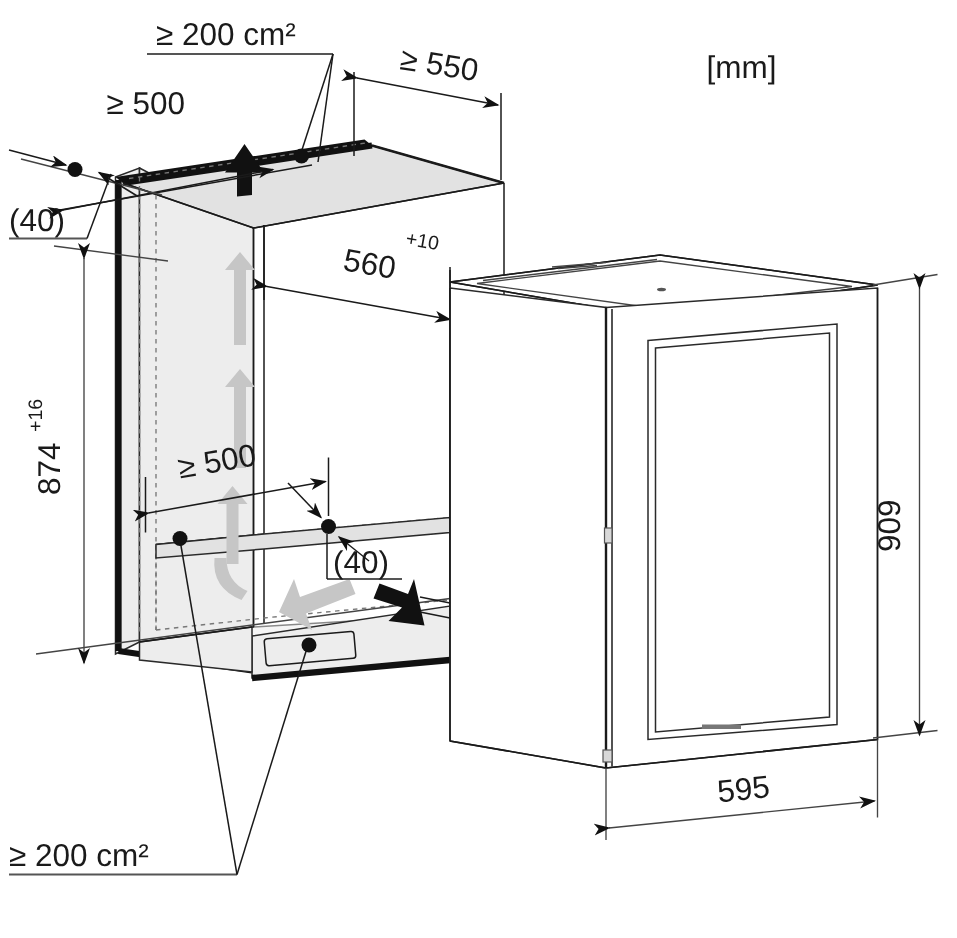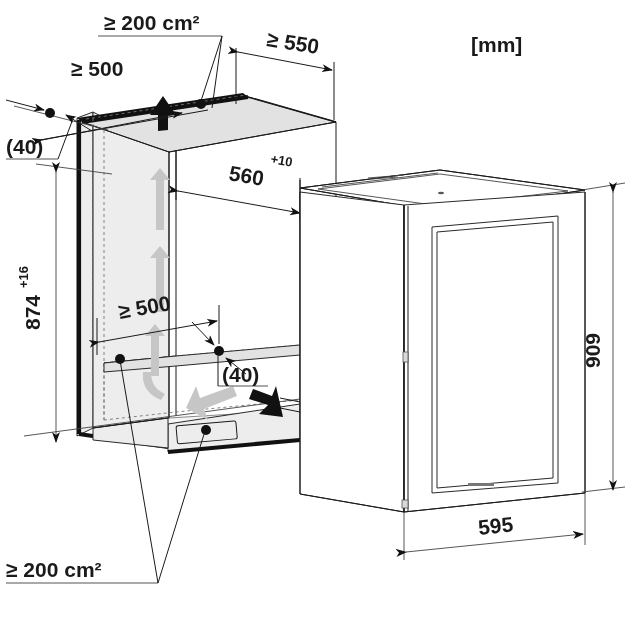--- a/index.html
+++ b/index.html
@@ -9,21 +9,20 @@
   }
   body {
     font-family: "Liberation Sans", sans-serif;
   }
   #diagram-root {
     position: relative;
     width: 638px;
     height: 625px;
     background: #ffffff;
     overflow: hidden;
-    font-weight: bold;
   }
   svg.niche-drawing {
     display: block;
     width: 638px;
     height: 625px;
   }
   .lbl {
     font-family: "Liberation Sans", sans-serif;
     fill: #1a1a1a;
     font-size: 21px;

